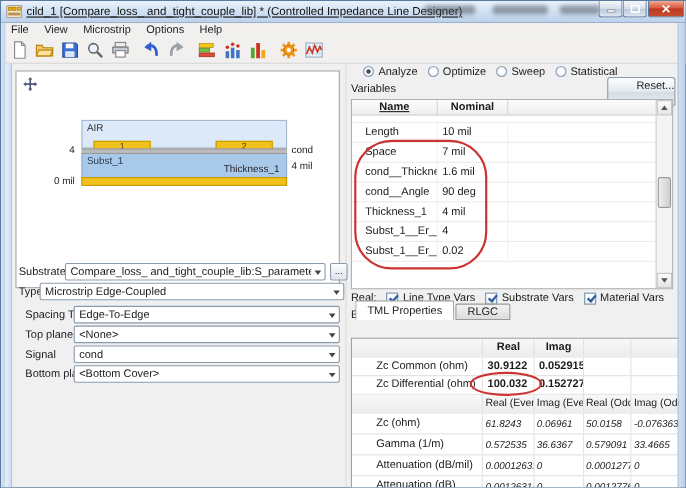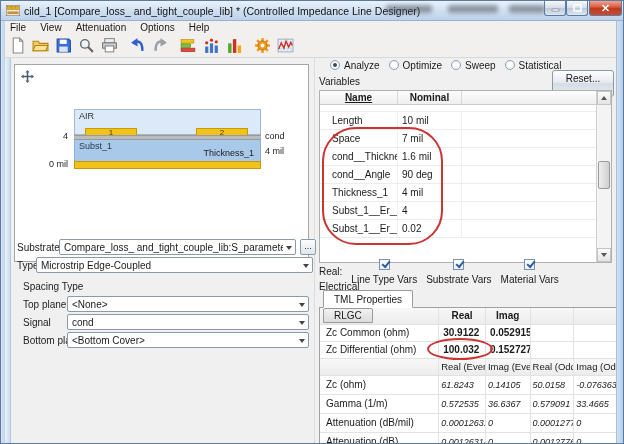--- a/index.html
+++ b/index.html
@@ -6,21 +6,21 @@
   html,body { background:#888; }
   body { font-family:"Liberation Sans","DejaVu Sans",sans-serif; }
   #window {
     position:relative; width:624px; height:444px; overflow:hidden;
     background:#f0f0f0; border:1px solid #5a7aa0; font-size:10px; color:#1a1a1a;
   }
   
   .titlebar { position:absolute; left:0; top:0; width:624px; height:20px;
     background:linear-gradient(#eaf2fb,#d3e2f3 45%,#bcd2ea); border-bottom:1px solid #9ab0cc; }
   .app-icon { position:absolute; left:5px; top:4px; }
-  .title-text { position:absolute; left:23px; top:4px; font-size:10.5px; color:#111; white-space:nowrap; }
+  .title-text { position:absolute; left:23px; top:4px; font-size:10.5px; color:#111; white-space:nowrap;text-decoration:underline; }
   .blur-blob { position:absolute; height:8px; background:#454c55; opacity:.5; filter:blur(2px); border-radius:2px; }
   .winbtns { position:absolute; right:3px; top:0; display:flex; }
   .wbtn { height:15px; border:1px solid #5e7aa0; border-top:none; display:flex; align-items:center; justify-content:center; border-radius:0 0 3px 3px; }
   .wbtn.mm { width:22px; background:linear-gradient(#f6f9fc,#d4dde9 50%,#bac8da 50%,#dfe7f1); }
   .wbtn.cl { width:33px; background:linear-gradient(#f0a58e,#d8593f 45%,#ba3a22 50%,#c94d30); margin-left:1px; }
   
   .menubar { position:absolute; left:1px; top:20px; width:622px; height:13px; background:#f1f0ef; display:flex; align-items:center; padding-left:2px; }
   .menu-item { padding:0 6px; margin-right:2px; font-size:10px; cursor:default; }
   .toolbar { position:absolute; left:1px; top:33px; width:622px; height:24px; background:#f1f0ef; border-bottom:1px solid #d8d8d8; display:flex; align-items:center; padding-left:5px; gap:2px; }
   .tbtn { width:21px; height:21px; display:flex; align-items:center; justify-content:center; }
@@ -44,50 +44,50 @@
   .combo-val { flex:1; padding-left:4px; font-size:10px; white-space:nowrap; overflow:hidden; }
   .combo-arrow { width:12px; height:100%; display:flex; align-items:center; justify-content:center; flex:none; }
   .combo-arrow::after { content:''; border:3.5px solid transparent; border-top:4px solid #444; margin-top:4px; }
   .browse-btn { position:absolute; width:16px; height:16px; border:1px solid #8b9aa8; border-radius:2px; background:linear-gradient(#fdfdfd,#dfe5ec); font-size:9px; text-align:center; line-height:13px; }
   
   .modes { position:absolute; left:329px; top:57px; height:14px; display:flex; gap:9px; align-items:center; }
   .mode { display:flex; align-items:center; gap:4px; }
   .radio { width:10px; height:10px; border-radius:50%; border:1px solid #8ba0b8; background:radial-gradient(#fff 40%,#dfe6ee); position:relative; flex:none; }
   .mode.selected .radio::after { content:''; position:absolute; left:2px; top:2px; width:4px; height:4px; border-radius:50%; background:#404a55; }
   .vars-title { position:absolute; left:318px; top:75px; font-size:10px; }
-  .reset-btn { position:absolute; left:551px; top:69px; width:62px; height:27px; border:1px solid #8b9aa8; border-radius:3px; background:linear-gradient(#fdfdfd,#e3e8ef 50%,#d5dce5 50%,#e9edf2); font-size:10px; text-align:center; line-height:15px; }
+  .reset-btn { position:absolute; left:551px; top:69px; width:62px; height:27px; border:1px solid #8b9aa8; border-radius:3px; background:linear-gradient(#fdfdfd,#e3e8ef 50%,#d5dce5 50%,#e9edf2); font-size:10px; text-align:right; line-height:15px; }
   .vartable { position:absolute; left:318px; top:89px; width:293px; height:173px; border:1px solid #b0b0b0; background:#fff; overflow:hidden; }
   .vt-header { display:flex; height:14px; background:linear-gradient(#fcfcfc,#efefef); border-bottom:1px solid #c8c8c8; font-weight:bold; }
   .vt-header span { text-align:center; line-height:13px; border-right:1px solid #d8d8d8; }
   .vt-partial { height:7px; border-bottom:1px solid #ececec; }
   .vt-row { display:flex; height:18px; line-height:18px; border-bottom:1px solid #ececec; }
   .vt-row.selected { background:#ebebeb; box-shadow:inset 2px 0 0 #7ab0e0; }
   .vt-name { width:78px; padding-left:12px; border-right:1px solid #f0f0f0; overflow:hidden; white-space:nowrap; }
   .vt-nom { width:64px; padding-left:4px; border-right:1px solid #f0f0f0; overflow:hidden; white-space:nowrap; }
   .vt-hname { width:78px;text-decoration:underline; } .vt-hnom { width:64px; } .vt-hrest { flex:1; border-right:none!important; }
   .vscroll { position:absolute; right:0; top:0; bottom:0; width:15px; background:#f4f4f4; border-left:1px solid #d0d0d0; }
   .varrow { position:absolute; left:0; width:14px; height:14px; background:linear-gradient(#fbfbfb,#e4e4e4); border:1px solid #c4c4c4; display:flex; align-items:center; justify-content:center; }
   .varrow.up { top:0; } .varrow.dn { bottom:0; }
   .tri-up { border:3.5px solid transparent; border-bottom:4.5px solid #555; margin-top:-3px; }
   .tri-dn { border:3.5px solid transparent; border-top:4.5px solid #555; margin-bottom:-3px; }
   .vthumb { position:absolute; left:1px; top:70px; width:12px; height:28px; background:linear-gradient(90deg,#eee,#cfcfcf); border:1px solid #9a9a9a; border-radius:2px; }
   .showrow { position:absolute; left:318px; top:264px; height:13px; display:flex; gap:9px; align-items:center; font-size:10px; }
-  .cb { display:flex; align-items:center; gap:4px;flex-direction:column; }
+  .cb { display:flex; align-items:center; gap:4px; }
   .cb-box { width:11px; height:11px; border:1px solid #7a93ad; background:linear-gradient(#fff,#e9eef3); position:relative; flex:none; }
   .cb.checked .cb-box::after { content:''; position:absolute; left:2px; top:1px; width:6px; height:3px; border-left:2px solid #2c5d9e; border-bottom:2px solid #2c5d9e; transform:rotate(-50deg); }
   .elec-title { position:absolute; left:318px; top:280px; font-size:10px; }
-  .tabs { position:absolute; left:322px; top:289px; display:flex; align-items:flex-start; z-index:5;flex-direction:column; }
+  .tabs { position:absolute; left:322px; top:272px; display:flex; align-items:flex-end; z-index:5; }
   .tab { height:15px; padding:0 10px; background:linear-gradient(#f2f2f2,#dcdcdc); border:1px solid #9a9a9a; border-radius:2px 2px 0 0; font-size:10px; line-height:14px; margin-right:1px; }
   .tab.active { height:18px; background:#fff; border-bottom:1px solid #fff; line-height:17px; }
   .elec { position:absolute; left:318px; top:306px; width:300px; height:138px; background:#fff; border:1px solid #a0a0a0; overflow:hidden; }
   .erow { display:flex; height:17px; line-height:16px; border-bottom:1px solid #e2e2e2; }
   .erow2 { height:19px; line-height:18px; }
   .ehead { background:linear-gradient(#f8f8f8,#ececec); }
   .ecell { border-right:1px solid #e2e2e2; overflow:hidden; white-space:nowrap; }
-  .el { width:120px; padding-left:6px; font-size:10px; }
+  .el { width:120px; padding-left:22px; font-size:10px; }
   .ec1 { width:47px; } .ec2 { width:45px; } .ec3 { width:44px; } .ec4 { width:44px; }
   .ev { padding-left:4px; font-size:10px; font-weight:bold; }
   .ehc { text-align:center; font-weight:bold; font-size:10px; }
   .eh2 { padding-left:2px; font-size:9.5px; }
   .ev2 { padding-left:2px; font-size:9px;font-style:italic; }
   .annot { position:absolute; border-style:solid; border-width:2.5px; border-color:#cc3333; z-index:40; pointer-events:none; }
   .annot.oval1 { left:321px; top:126px; width:121px; height:118px; border-radius:34px; }
   .annot.oval2 { left:426px; top:337px; width:66px; height:22px; border-radius:50%; }
 </style>
 </head>
@@ -125,21 +125,21 @@
             <path d="M1.5 1l6 6M7.5 1l-6 6" stroke="#fff" stroke-width="1.6"></path>
           </svg>
         </div>
     </div>
   </div>
 
   <div class="menubar">
 
   <span class="menu-item">File</span>
       <span class="menu-item">View</span>
-      <span class="menu-item">Attenuation</span>
+      <span class="menu-item">Microstrip</span>
       <span class="menu-item">Options</span>
       <span class="menu-item">Help</span>
     </div>
 
   <div class="toolbar">
     <div class="tbtn">
         <svg width="17" height="17" viewBox="0 0 16 16">
           <path d="M4 1h6l3 3v11H4z" fill="#fff" stroke="#8a8a8a"></path>
           <path d="M10 1v3h3" fill="none" stroke="#8a8a8a"></path>
         </svg>
@@ -270,20 +270,24 @@
   </div>
   <div class="browse-btn" style="left:299px;top:238px">...</div>
 
   <span class="flabel" style="left:16px;top:259px">Type</span>
   <div class="combo" style="left:35px;top:256px;width:277px">
     <span class="combo-val">Microstrip Edge-Coupled</span>
       <span class="combo-arrow"></span>
   </div>
 
   <span class="flabel" style="left:22px;top:280px">Spacing Type</span>
+  <div class="combo" style="left:66px;top:277px;width:242px">
+    <span class="combo-val">Edge-To-Edge</span>
+      <span class="combo-arrow"></span>
+  </div>
 
   <span class="flabel" style="left:22px;top:298px">Top plane</span>
   <div class="combo" style="left:66px;top:295px;width:242px">
     <span class="combo-val">&lt;None&gt;</span>
       <span class="combo-arrow"></span>
   </div>
 
   <span class="flabel" style="left:22px;top:316px">Signal</span>
   <div class="combo" style="left:66px;top:313px;width:242px">
     <span class="combo-val">cond</span>
@@ -440,21 +444,21 @@
       <span class="ecell ec1 eh2">Real (Even)</span>
       <span class="ecell ec2 eh2">Imag (Even)</span>
       <span class="ecell ec3 eh2">Real (Odd)</span>
       <span class="ecell ec4 eh2">Imag (Odd)</span>
     </div>
     <div>
 
         <div class="erow erow2">
           <span class="ecell el">Zc (ohm)</span>
           <span class="ecell ec1 ev2">61.8243</span>
-          <span class="ecell ec2 ev2">0.14105</span>
+          <span class="ecell ec2 ev2">0.06961</span>
           <span class="ecell ec3 ev2">50.0158</span>
           <span class="ecell ec4 ev2">-0.0763633</span>
         </div>
 
         <div class="erow erow2">
           <span class="ecell el">Gamma (1/m)</span>
           <span class="ecell ec1 ev2">0.572535</span>
           <span class="ecell ec2 ev2">36.6367</span>
           <span class="ecell ec3 ev2">0.579091</span>
           <span class="ecell ec4 ev2">33.4665</span>

